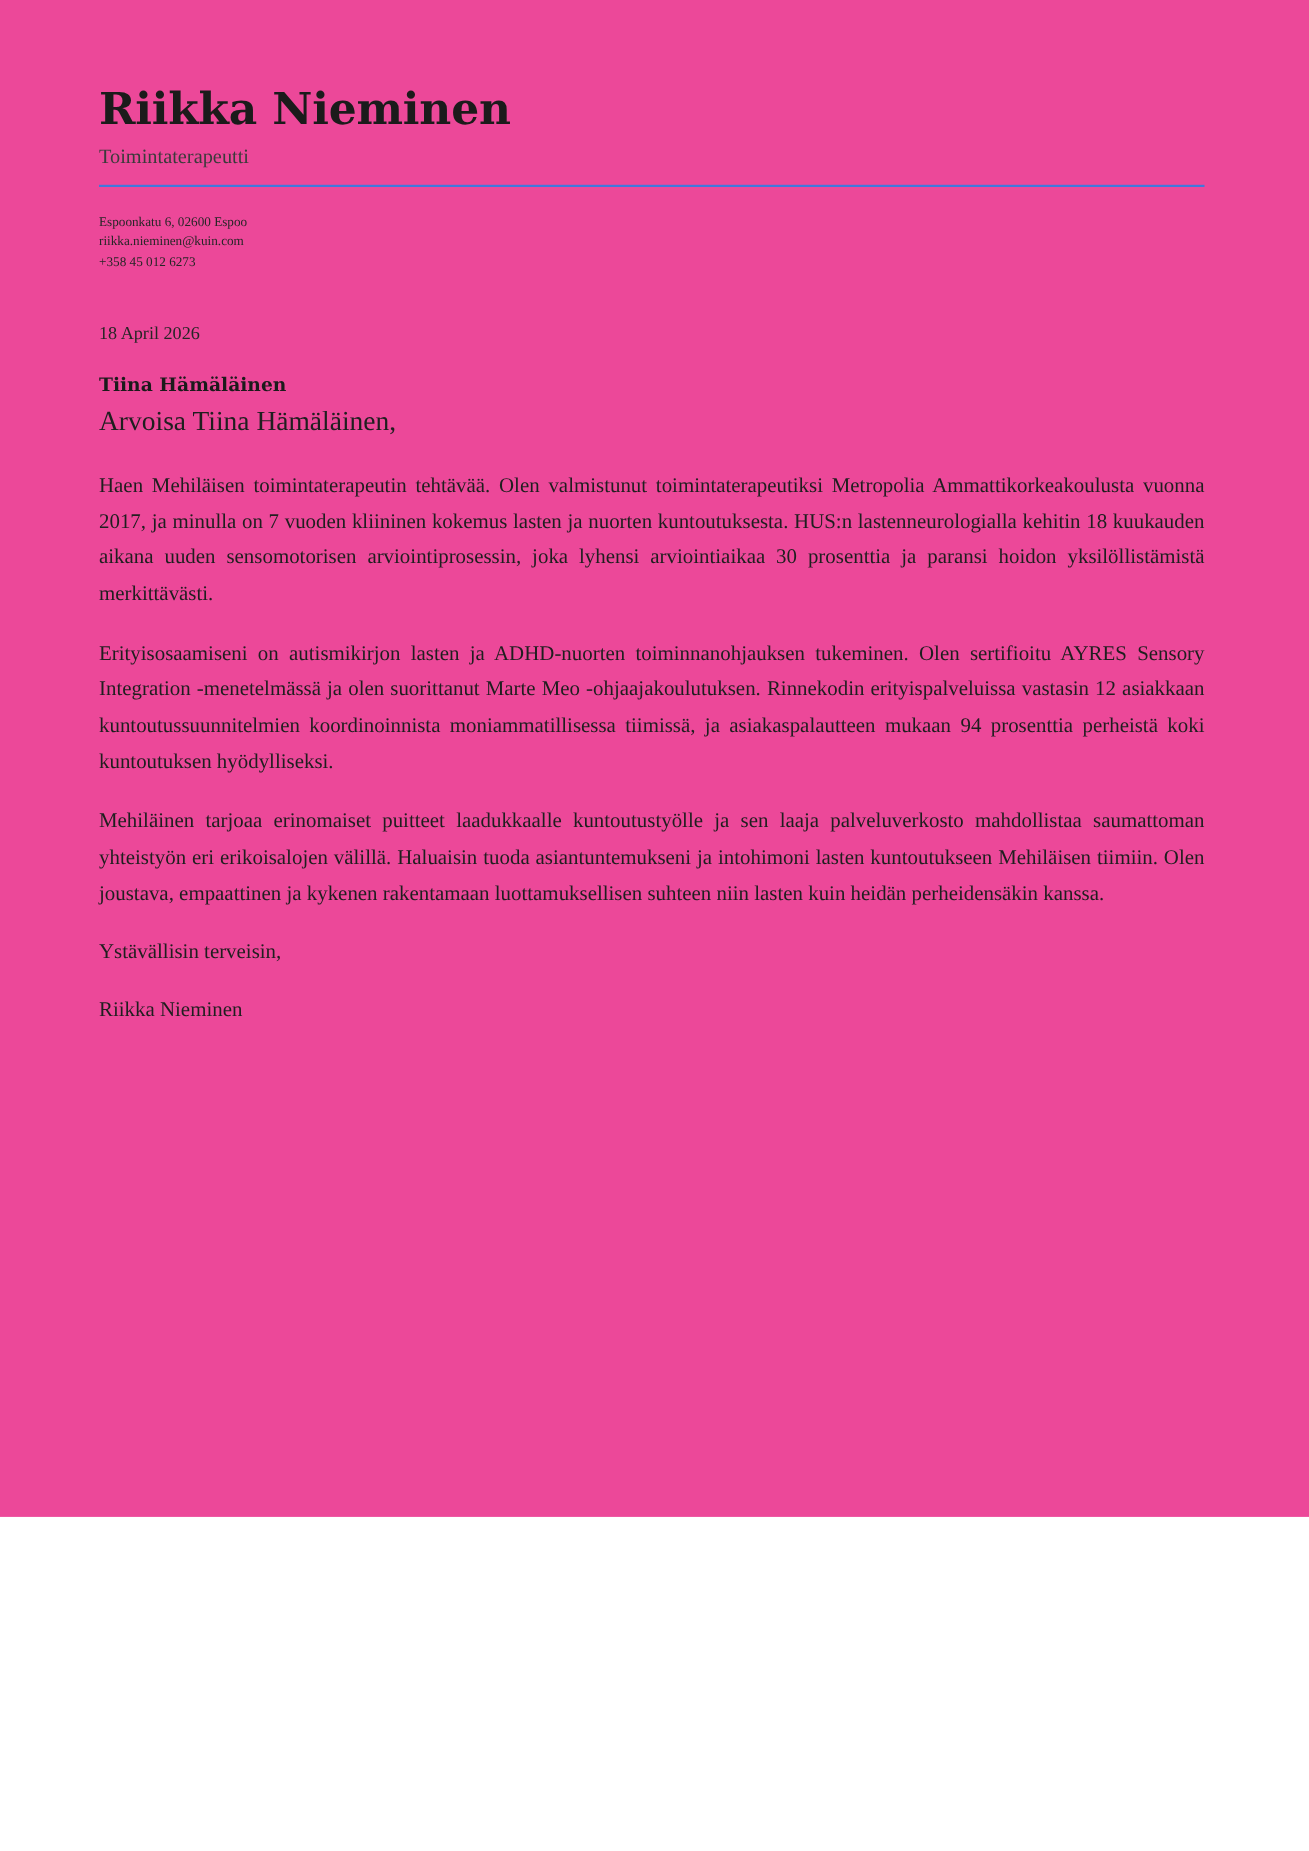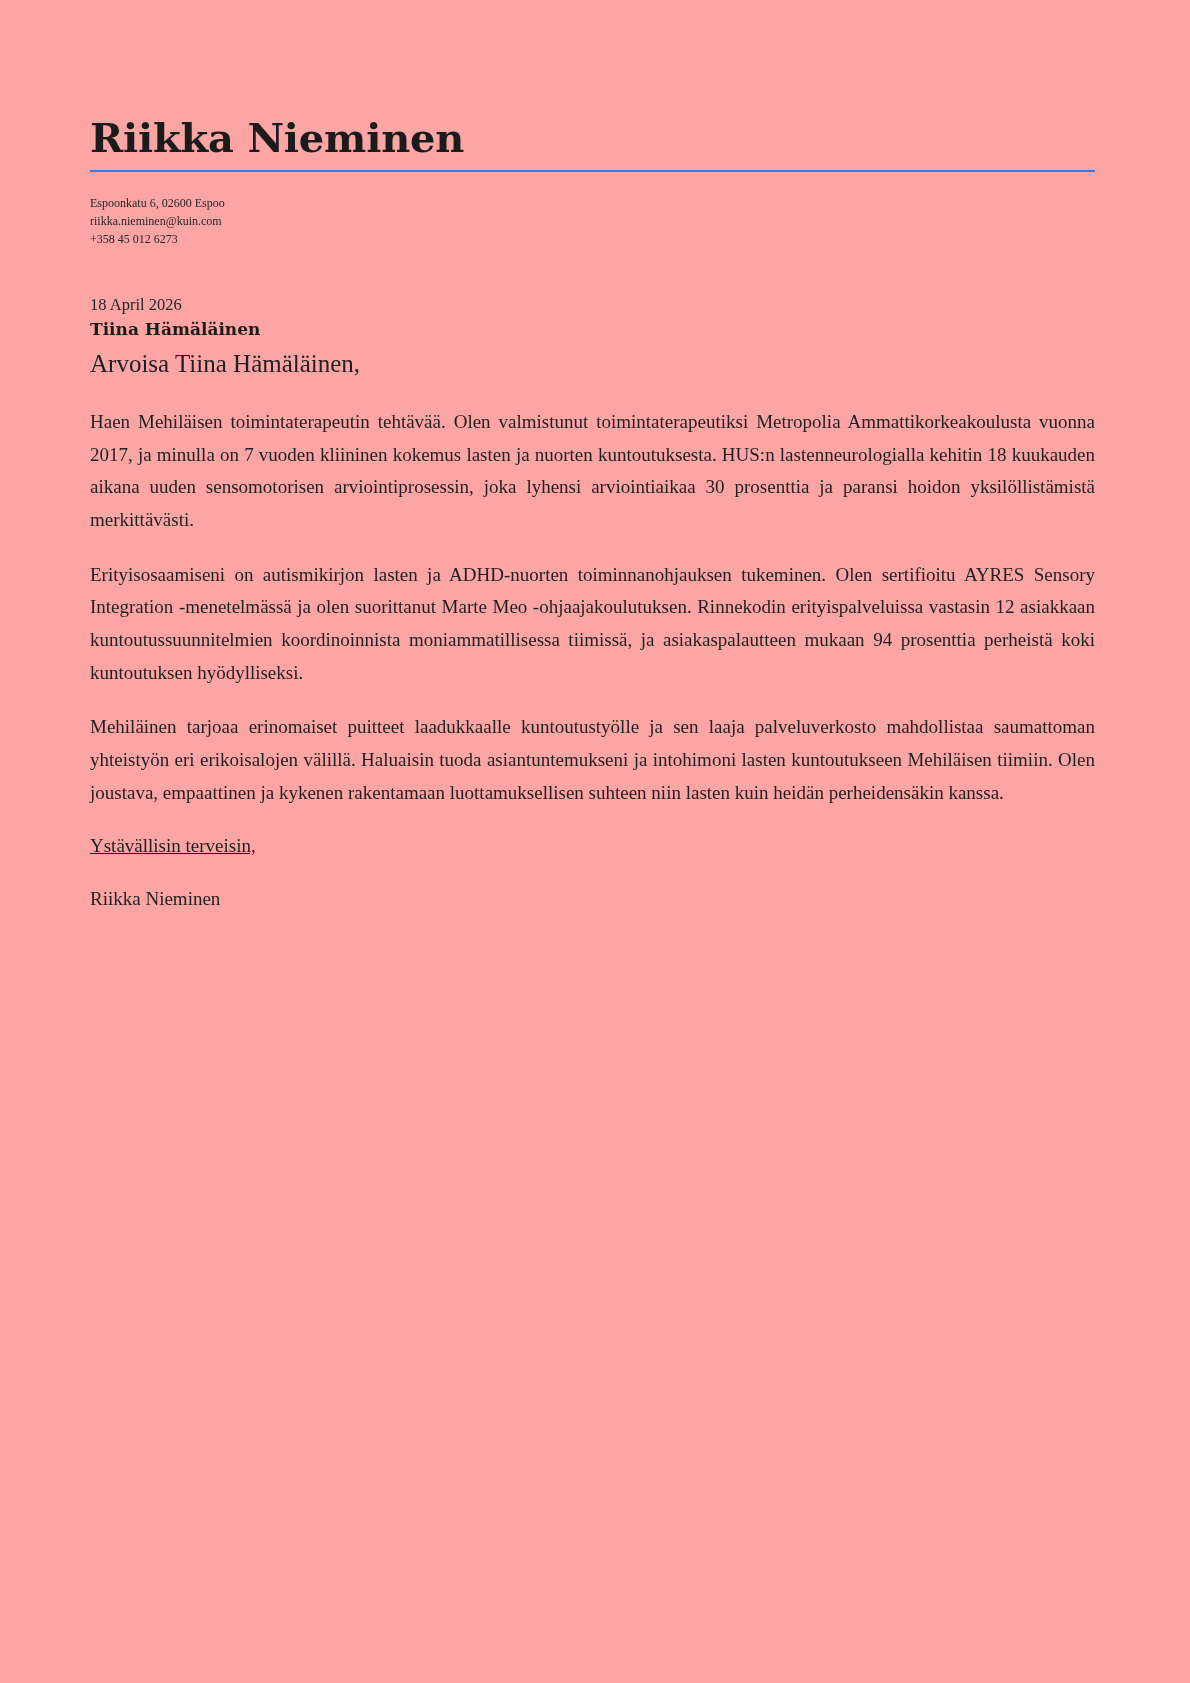--- a/index.html
+++ b/index.html
@@ -10,25 +10,25 @@
 
   body {
     font-family: "Liberation Serif", "DejaVu Serif", serif;
     color: #222222;
     -webkit-font-smoothing: antialiased;
   }
 
   .page {
     position: relative;
     width: 1190px;
-    height: 1683px;
+    height: 1379px;
     margin: 0 auto;
-    background: #fca5a5;
+    background: #ec4899;
     box-sizing: border-box;
-    padding: 108px 95px 0 90px;
+    padding: 70px 95px 0 90px;
     overflow: hidden;
   }
 
   
   .letter-header {
     padding-top: 8px;
   }
 
   .candidate-name {
     font-family: "DejaVu Serif", "Liberation Serif", serif;
@@ -64,20 +64,21 @@
     font-size: 12px;
     line-height: 1.52;
     color: #262626;
   }
 
   
   .date-line {
     font-size: 16.5px;
     line-height: 1.5;
     color: #262626;
+    margin-bottom: 22px;
   }
 
   .recipient-name {
     font-family: "DejaVu Serif", "Liberation Serif", serif;
     font-size: 17px;
     font-weight: 700;
     color: #1b1b1b;
     line-height: 1.45;
     margin-bottom: 3px;
   }
@@ -104,37 +105,37 @@
     text-align: justify;
     text-justify: inter-word;
     margin: 0 0 22px 0;
   }
 
   .closing-line {
     font-size: 19px;
     line-height: 1.6;
     color: #1f1f1f;
     margin: 0 0 22px 0;
-    text-decoration: underline;
   }
 
   .signature-name {
     font-size: 19px;
     line-height: 1.6;
     color: #1f1f1f;
     margin: 0;
   }
 </style>
 </head>
 <body>
 
 <div class="page">
 
   <div class="letter-header">
     <h1 class="candidate-name">Riikka Nieminen</h1>
+    <div class="candidate-title">Toimintaterapeutti</div>
     <div class="header-rule" style="background: rgb(63, 120, 221);"></div>
   </div>
 
   <div class="contact-block">
     <div class="contact-line">Espoonkatu 6, 02600 Espoo</div>
     <div class="contact-line">riikka.nieminen@kuin.com</div>
     <div class="contact-line">+358 45 012 6273</div>
   </div>
 
   <div class="date-line">18 April 2026</div>

